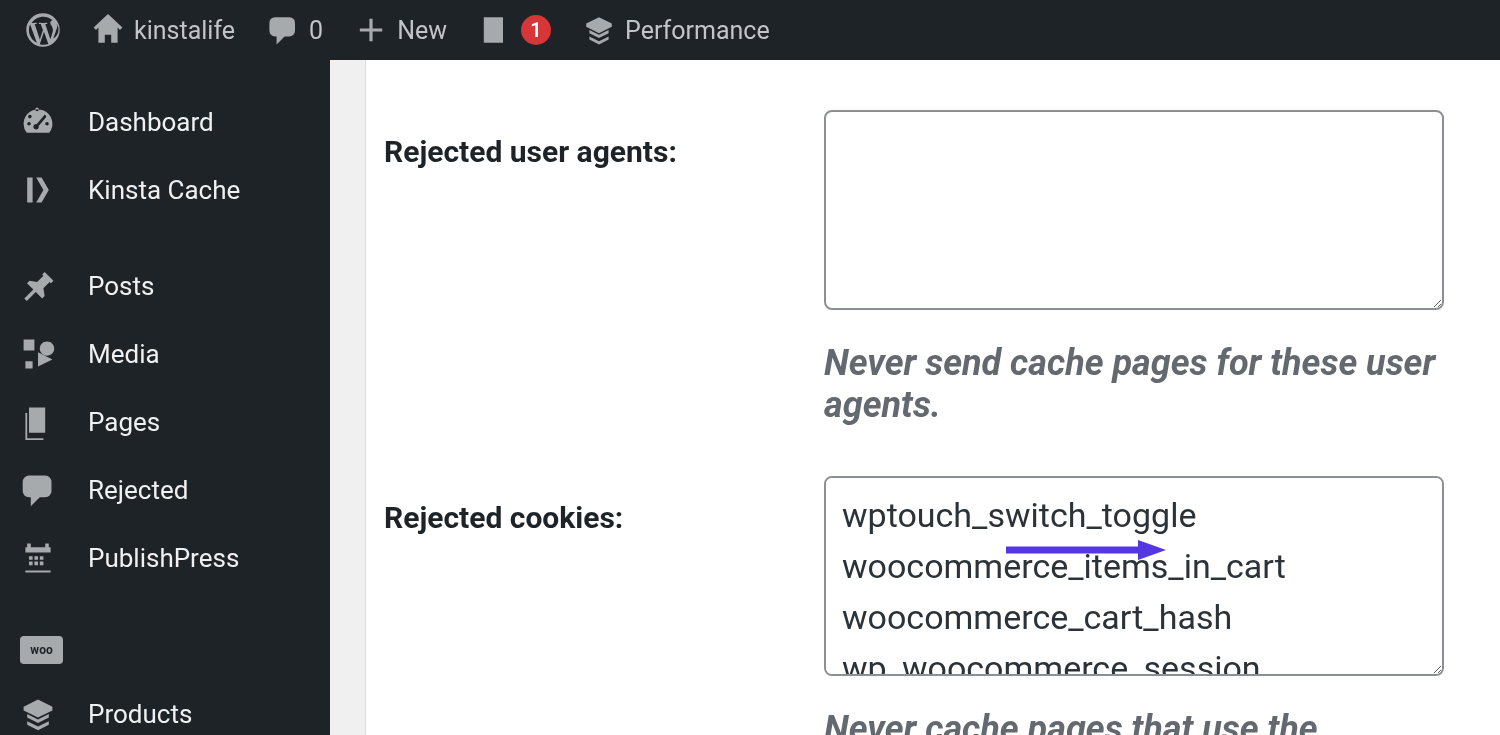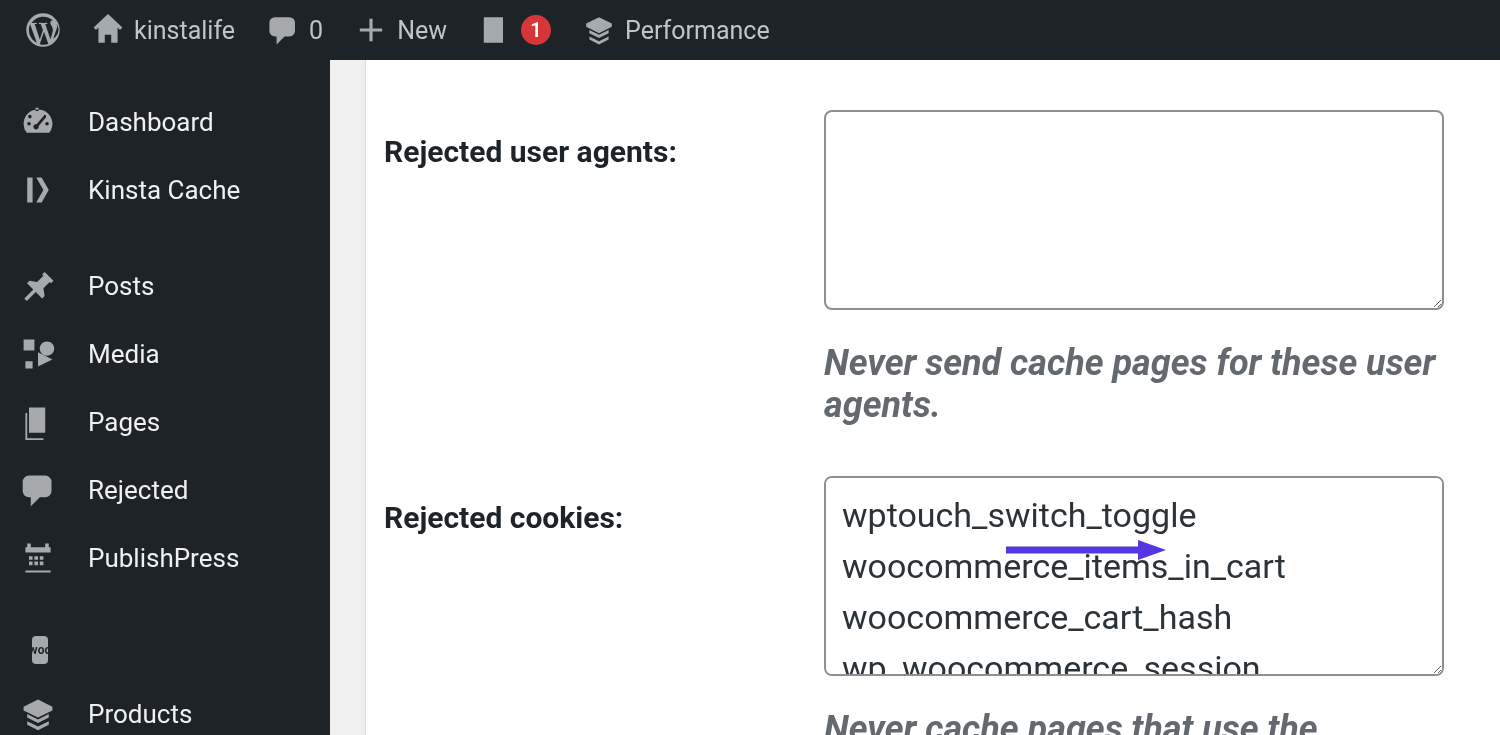--- a/index.html
+++ b/index.html
@@ -61,26 +61,25 @@
       font-size: 26px;
       cursor: pointer;
     }
     .sidebar-item svg { width: 36px; height: 36px; fill: #a7aaad; flex-shrink: 0; }
     .sidebar-item .woo-badge {
       background: #a7aaad;
       color: #1d2327;
       font-size: 12px;
       font-weight: 700;
       border-radius: 4px;
-      width: 16px;
+      width: 43px;
       height: 28px;
       display: inline-flex;
       align-items: center;
       justify-content: center;
-      margin-left: 12px;
     }
     .sidebar-gap { height: 28px; }
 
     .content {
       flex: 1;
       background: #c4b5fd;
       display: flex;
     }
     .content-spacer {
       width: 36px;

